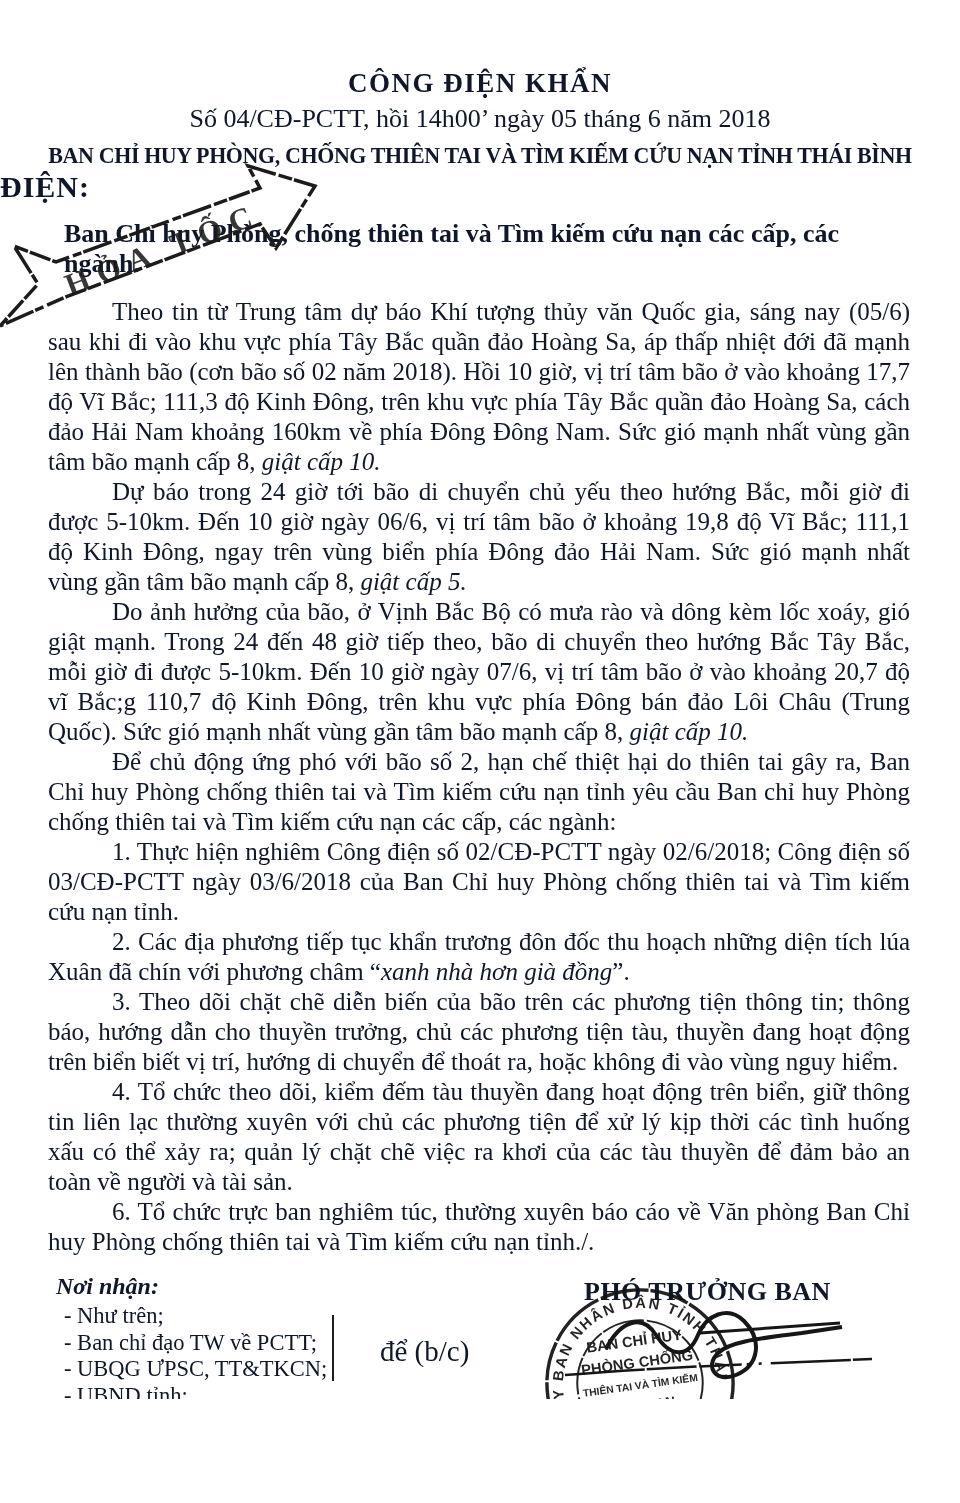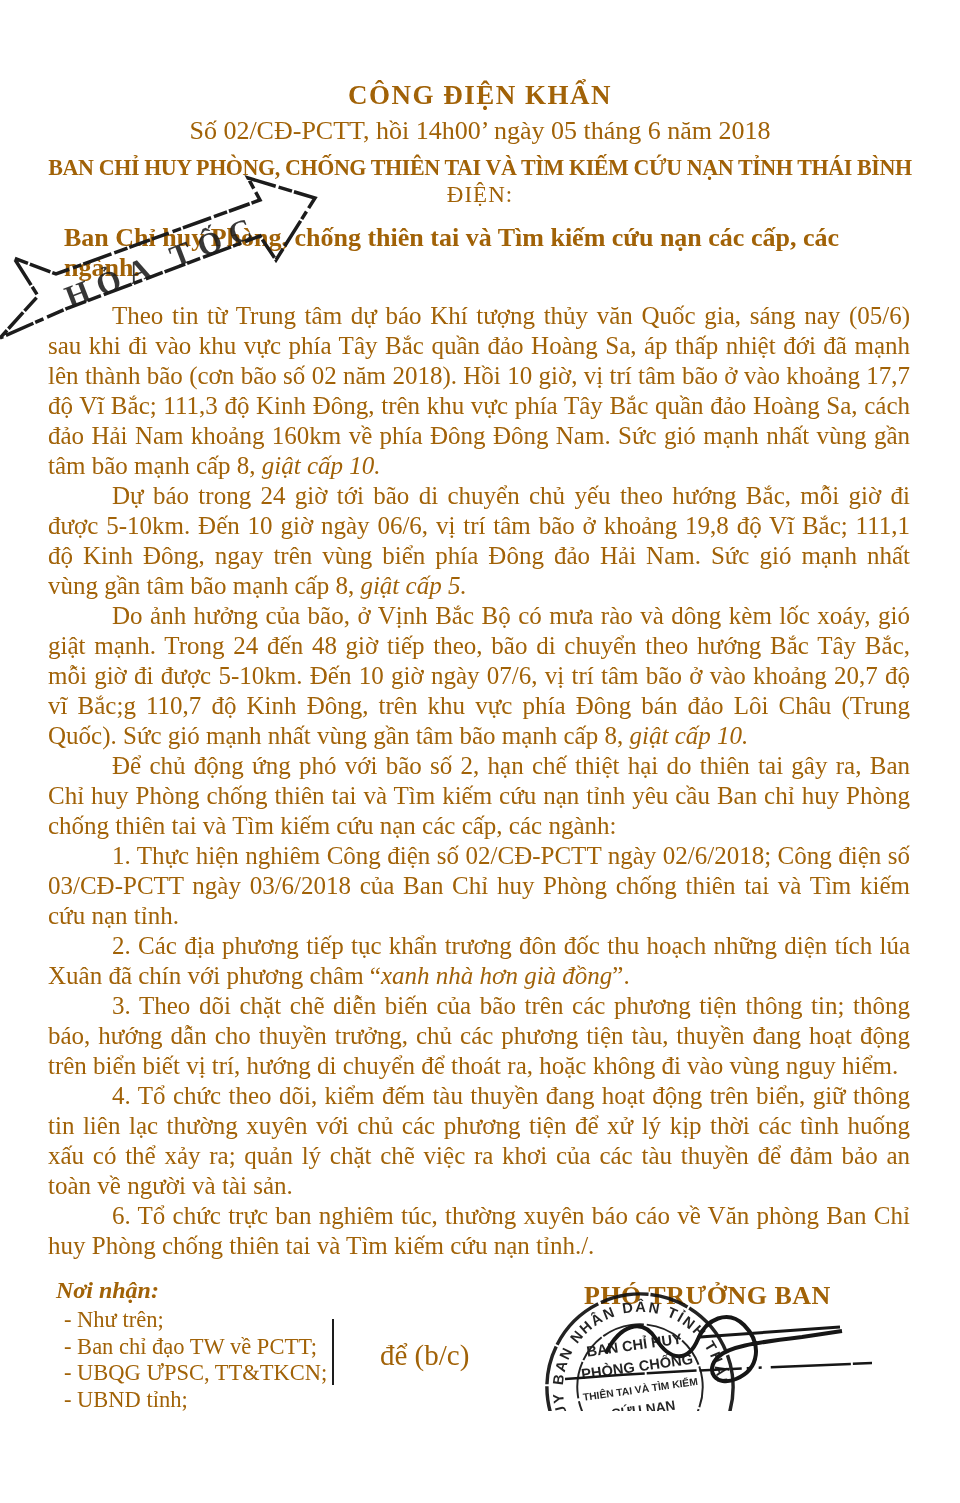--- a/index.html
+++ b/index.html
@@ -1,25 +1,25 @@
 <!DOCTYPE html>
 <html><head>
 <meta charset="utf-8">
 <style>
   html,body { margin:0; padding:0; background:#ffffff; }
   .page {
-    position:relative; width:960px; height:1395px; margin:16px auto;
-    background:#ffffff; overflow:hidden; color:#a16207;
+    position:relative; width:960px; height:1395px; margin:4px auto;
+    background:#ffffff; overflow:hidden; color:#0f172a;
     font-family:"Liberation Serif", serif;
   }
   
   .doc-title   { margin:64px 0 0; text-align:center; font-size:27px; font-weight:bold; letter-spacing:1.5px; }
   .doc-number  { margin-top:5px;  text-align:center; font-size:26px; }
   .issuer      { margin-top:9px;  text-align:center; font-size:22px; font-weight:bold; letter-spacing:-0.4px; transform:scaleY(1.05); }
-  .dien-label  { margin-top:1px;  text-align:center; font-size:23px; font-weight:normal; letter-spacing:1px; }
+  .dien-label  { margin-top:1px;  text-align:left; font-size:30px; font-weight:bold; letter-spacing:1px; }
   .recipient   { margin:15px 50px 0 64px; font-size:26px; font-weight:bold; line-height:30px; }
   
   .doc-body { margin:18px 50px 0 48px; font-size:25px; line-height:30px; text-align:justify;font-family:Liberation Serif, serif; }
   .doc-body p { margin:0; text-indent:64px; }
   .doc-body i { font-style:italic; }
   
   .urgent-arrow { position:absolute; left:-8px; top:156px; width:352px; height:178px; pointer-events:none; }
   .urgent-arrow text { font-family:"Liberation Serif", serif; font-weight:bold; font-size:31px; letter-spacing:9px; fill:#1c1c1c; opacity:.88; }
   
   .footer { position:relative; margin-top:12px; height:196px; }
@@ -32,21 +32,21 @@
   .seal { position:absolute; left:542px; top:16px; width:196px; height:196px; opacity:.92; }
   .seal text { font-family:"Liberation Sans", sans-serif; font-weight:bold; fill:#111; }
   .scrawl { position:absolute; left:540px; top:28px; width:420px; height:100px; pointer-events:none; }
 </style>
 </head>
 <body>
 
 <div class="page">
 
   <div class="doc-title">CÔNG ĐIỆN KHẨN</div>
-  <div class="doc-number">Số 02/CĐ-PCTT, hồi 14h00’ ngày 05 tháng 6 năm 2018</div>
+  <div class="doc-number">Số 04/CĐ-PCTT, hồi 14h00’ ngày 05 tháng 6 năm 2018</div>
   <div class="issuer">BAN CHỈ HUY PHÒNG, CHỐNG THIÊN TAI VÀ TÌM KIẾM CỨU NẠN TỈNH THÁI BÌNH</div>
   <div class="dien-label">ĐIỆN:</div>
   <div class="recipient">Ban Chỉ huy Phòng, chống thiên tai và Tìm kiếm cứu nạn các cấp, các ngành.</div>
 
   <svg class="urgent-arrow" viewBox="0 0 352 178">
     <path d="M323 26 L256 6 L268 28 L64 102 L22 86 L46 124 L8 166 L76 136 L268 64 L284 88 Z" fill="none" stroke="#1c1c1c" stroke-width="3.5" stroke-dasharray="22 2 14 3 30 2 9 4 18 2" stroke-linejoin="miter"></path>
     <text x="78" y="136" transform="rotate(-21 78 136)">HỎA TỐC</text>
   </svg>
 
   <div class="doc-body">

